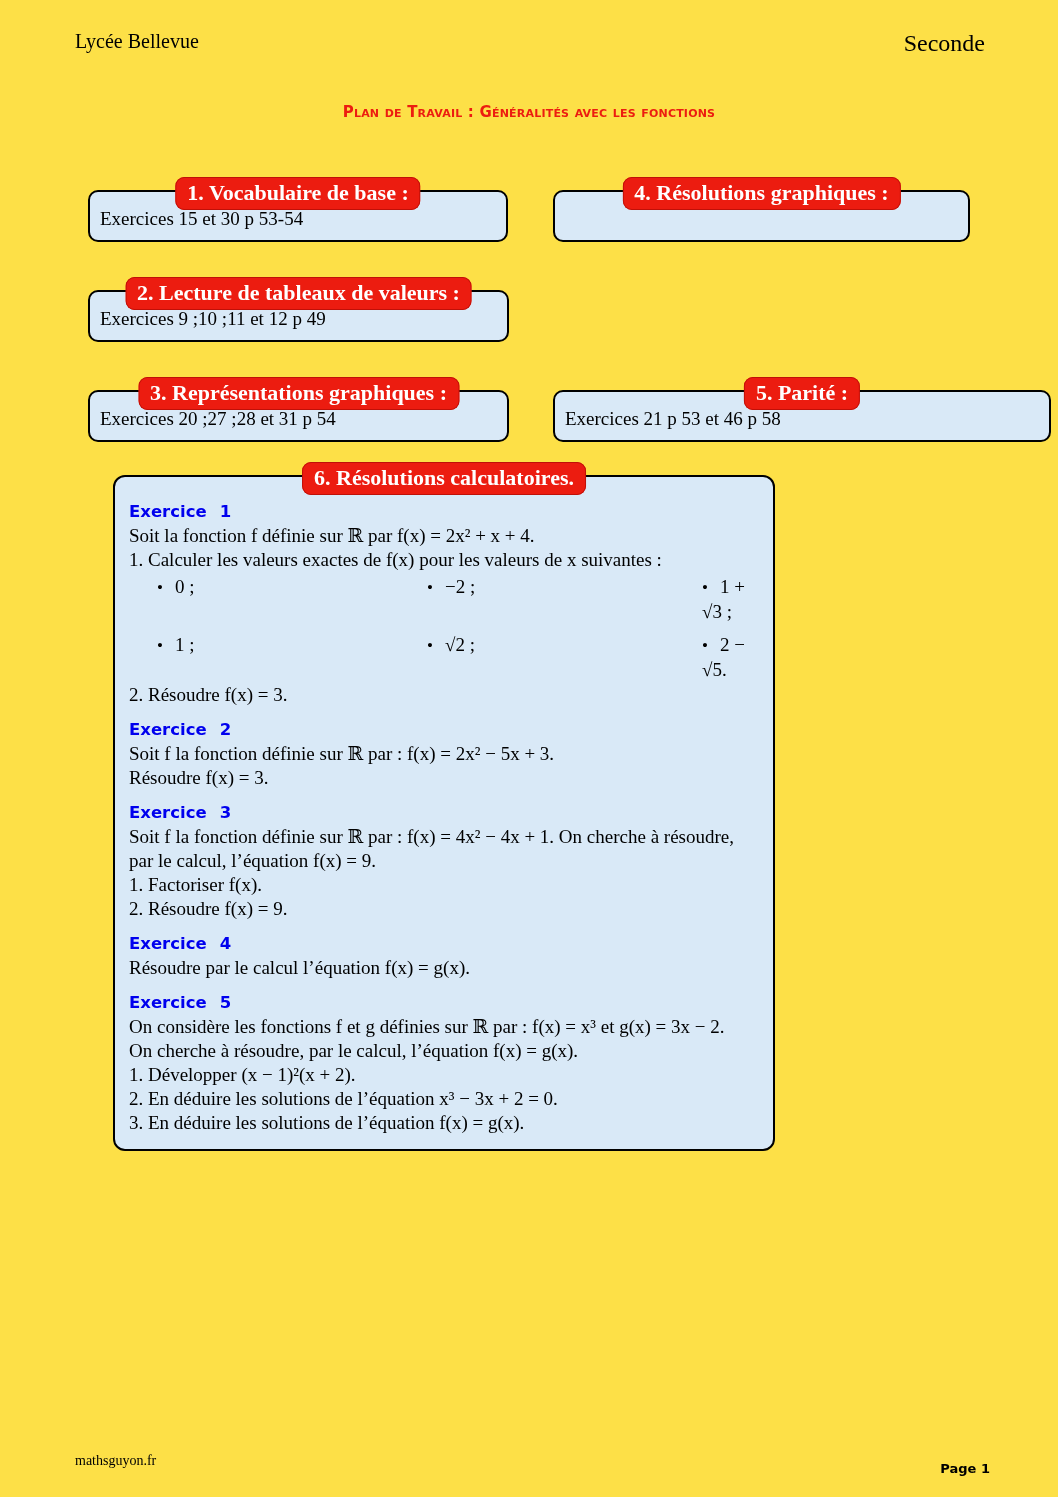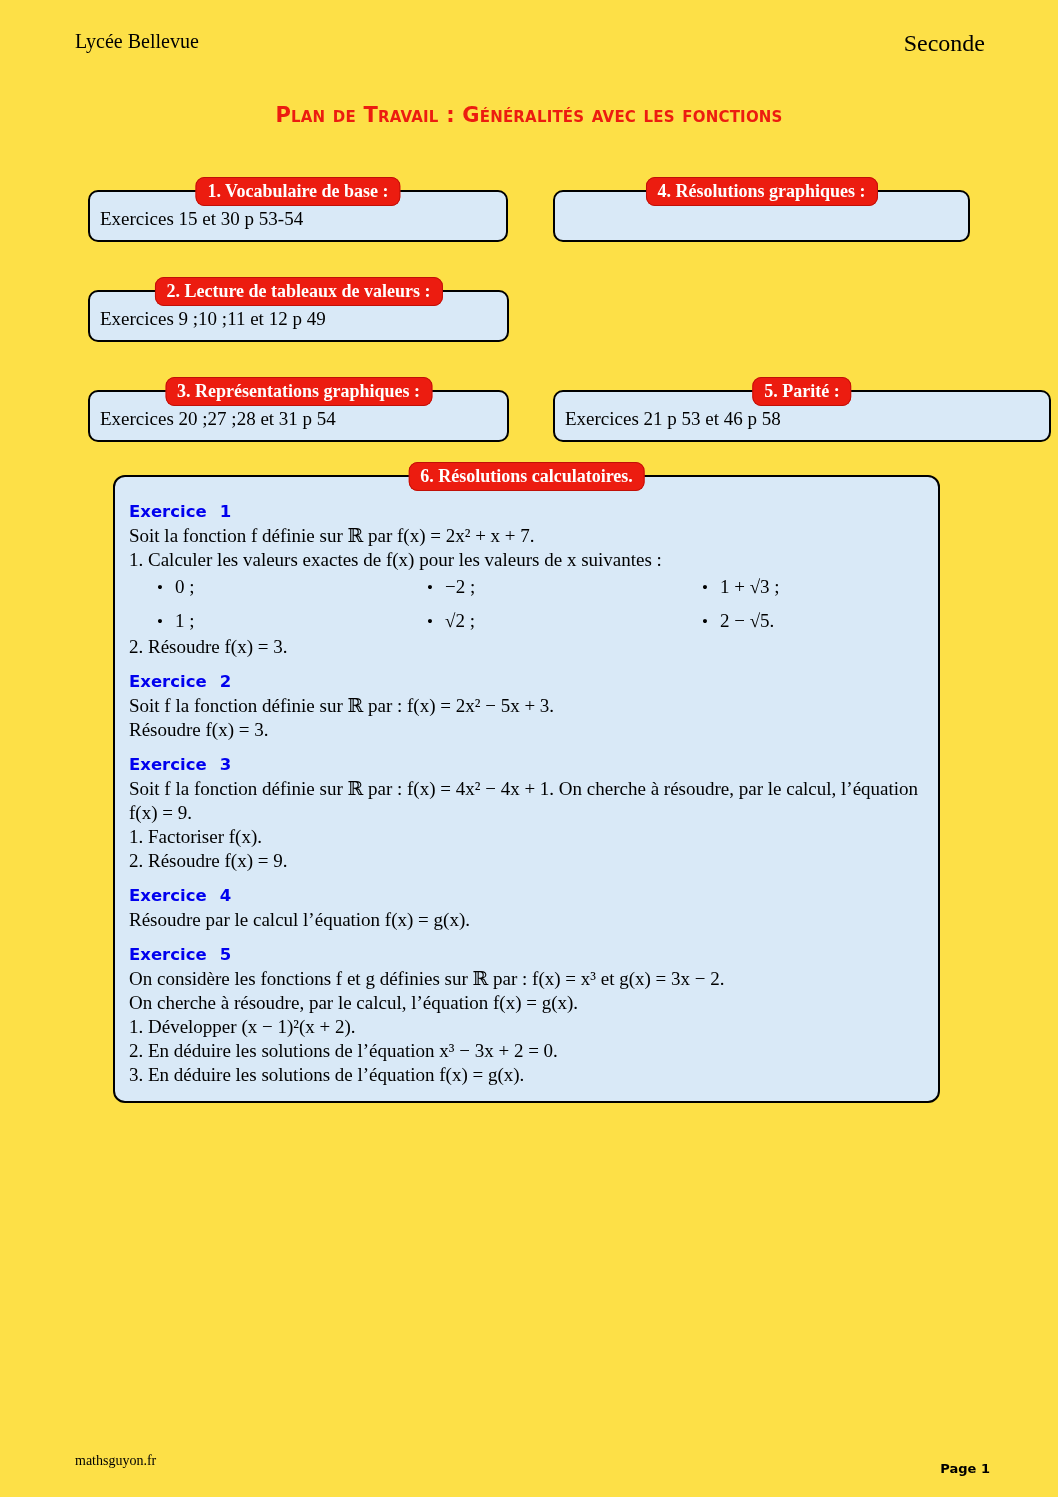--- a/index.html
+++ b/index.html
@@ -19,49 +19,49 @@
   }
   
   .hdr-left{position:absolute;left:75px;top:30px;font-size:20px;}
   .hdr-right{position:absolute;right:73px;top:30px;font-size:24px;}
   
   .doc-title{
     position:absolute;left:0;right:0;top:103px;
     text-align:center;
     font-family:"DejaVu Sans","Liberation Sans",sans-serif;
     font-weight:bold;font-variant:small-caps;
-    font-size:21px;letter-spacing:.2px;
+    font-size:15px;letter-spacing:.2px;
     color:var(--accent-red,#EC1C10);
   }
   
   .workbox{
     position:absolute;
     background:var(--panel-blue,#D9E9F7);
     border:2.5px solid #000;
     border-radius:10px;
   }
   .badge{
     position:absolute;top:-15px;left:50%;transform:translateX(-50%);
     background:var(--accent-red,#EC1C10);
     color:#fff;
     font-family:"Liberation Serif","DejaVu Serif",serif;
-    font-weight:bold;font-size:18px;line-height:1;
+    font-weight:bold;font-size:22px;line-height:1;
     padding:5px 12px 6px;
     border-radius:9px;
     white-space:nowrap;
     box-shadow:0 0 0 1px #c01008 inset;
   }
   .workbox-content{
     padding:17px 8px 0 10px;
     font-size:19px;line-height:1;
     white-space:nowrap;
   }
   
   .mainbox{
-    position:absolute;left:113px;top:475px;width:827px;
+    position:absolute;left:113px;top:475px;width:662px;
     background:var(--panel-blue,#D9E9F7);
     border:2.5px solid #000;
     border-radius:12px;
     padding:12px 16px 14px 14px;
   }
   .ex-label{
     font-family:"DejaVu Sans","Liberation Sans",sans-serif;
     font-weight:bold;font-size:16.5px;line-height:21px;
     color:var(--label-blue,#0000EE);
     word-spacing:.45em;
@@ -118,21 +118,21 @@
   <div class="workbox" style="left:553px;top:390px;width:498px;height:52px">
     <div class="badge">5. Parité :</div>
     <div class="workbox-content">Exercices 21 p 53 et 46 p 58</div>
   </div>
 
   <div class="mainbox">
     <div class="badge">6. Résolutions calculatoires.</div>
 
     <div class="exercise">
       <div class="ex-label">Exercice 1</div>
-      <div class="line">Soit la fonction f définie sur ℝ par f(x) = 2x² + x + 7.</div>
+      <div class="line">Soit la fonction f définie sur ℝ par f(x) = 2x² + x + 4.</div>
       <div class="line">1. Calculer les valeurs exactes de f(x) pour les valeurs de x suivantes :</div>
       <div class="bullets">
         <div class="bullet-item"><span class="dot">•</span><span>0 ;</span></div>
         <div class="bullet-item"><span class="dot">•</span><span>−2 ;</span></div>
         <div class="bullet-item"><span class="dot">•</span><span>1 + √3 ;</span></div>
         <div class="bullet-item"><span class="dot">•</span><span>1 ;</span></div>
         <div class="bullet-item"><span class="dot">•</span><span>√2 ;</span></div>
         <div class="bullet-item"><span class="dot">•</span><span>2 − √5.</span></div>
       </div>
       <div class="num">2. Résoudre f(x) = 3.</div>

